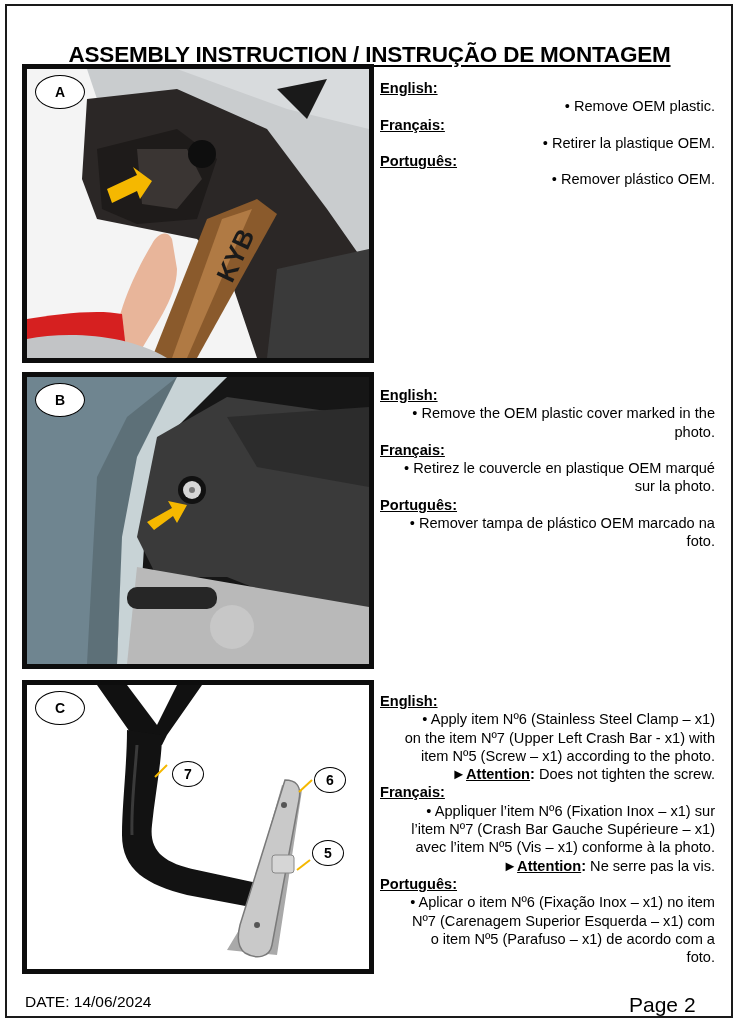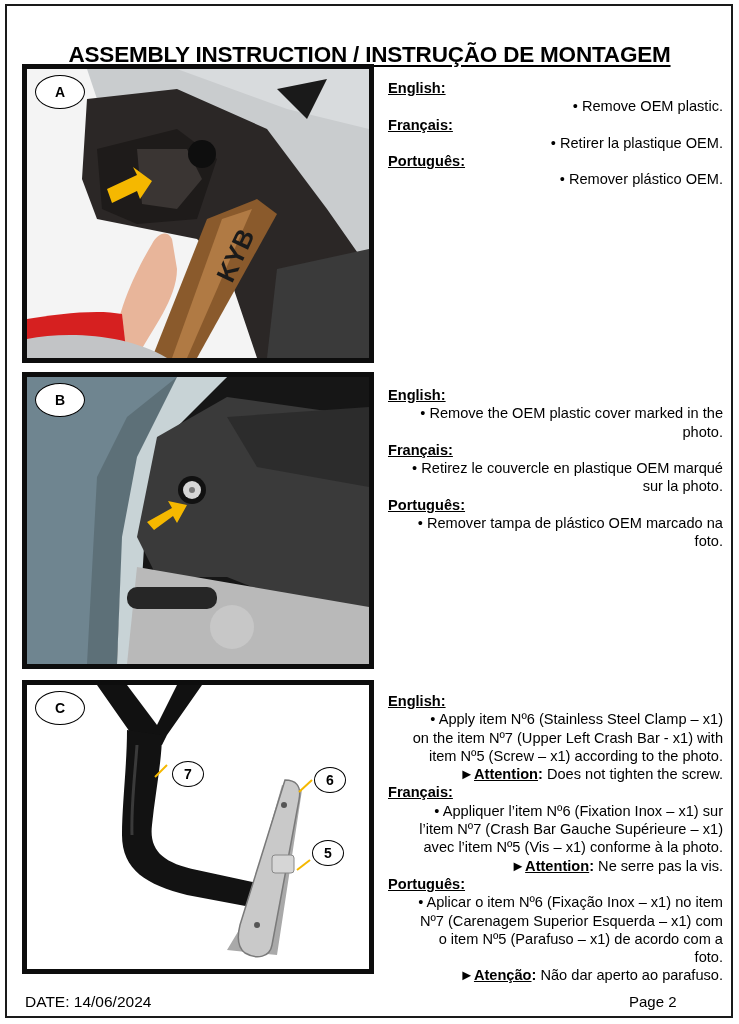--- a/index.html
+++ b/index.html
@@ -3,27 +3,27 @@
 <meta charset="utf-8">
 <style>
   * { box-sizing: border-box; margin: 0; padding: 0; }
   html, body { width: 739px; height: 1024px; background: #ffffff; overflow: hidden; }
   body { font-family: "Liberation Sans", sans-serif; color: #000; position: relative; }
   .page-border { position: absolute; left: 5px; top: 4px; width: 728px; height: 1014px; border: 2px solid #1a1a1a; }
   .title { position: absolute; left: 0; top: 22px; width: 739px; text-align: center; font-size: 22.5px; font-weight: bold; text-decoration: underline; text-underline-offset: 3px; letter-spacing: -0.2px; margin-top: 20px; }
   .photo { position: absolute; left: 22px; width: 352px; border: 5px solid #0d0d0d; overflow: hidden; }
   .photo svg { display: block; width: 100%; height: 100%; }
   .label-oval { position: absolute; left: 8px; top: 6px; width: 50px; height: 34px; border: 1.5px solid #000; border-radius: 50%; background: #fff; font-weight: bold; font-size: 14px; display: flex; align-items: center; justify-content: center; }
-  .text-block { position: absolute; left: 388px; width: 335px; font-size: 14.6px; line-height: 18.3px; }
+  .text-block { position: absolute; left: 380px; width: 335px; font-size: 14.6px; line-height: 18.3px; }
   .lang { font-weight: bold; text-decoration: underline; display: block; }
   .line { display: block; text-align: right; }
   .attn-label { font-weight: bold; text-decoration: underline; }
   .attn-colon { font-weight: bold; }
   .footer-date { position: absolute; left: 25px; top: 993px; font-size: 15.5px; }
-  .footer-page { position: absolute; left: 629px; top: 993px; font-size: 15px; }
+  .footer-page { position: absolute; left: 629px; top: 993px; font-size: 21px; }
   .callout { position: absolute; width: 32px; height: 26px; border: 1.2px solid #000; border-radius: 50%; background: #fff; font-weight: bold; font-size: 14px; display: flex; align-items: center; justify-content: center; }
 </style>
 </head>
 <body>
 
 <div class="page-border"></div>
 
 <h1 class="title">ASSEMBLY INSTRUCTION / INSTRUÇÃO DE MONTAGEM</h1>
 
 <div class="photo" style="top:64px;height:299px;">
@@ -118,17 +118,16 @@
   <span class="lang">Français:</span>
   <span class="line">• Appliquer l’item Nº6 (Fixation Inox – x1) sur</span>
   <span class="line">l’item Nº7 (Crash Bar  Gauche Supérieure – x1)</span>
   <span class="line">avec l’item Nº5 (Vis – x1) conforme à la photo.</span>
   <span class="line"><span>►</span><span class="attn-label">Attention</span><span class="attn-colon">:</span><span> Ne serre pas la vis.</span></span>
   <span class="lang">Português:</span>
   <span class="line">• Aplicar o item Nº6 (Fixação Inox – x1) no item</span>
   <span class="line">Nº7 (Carenagem Superior Esquerda – x1) com</span>
   <span class="line">o item Nº5 (Parafuso – x1) de acordo com a</span>
   <span class="line">foto.</span>
-  <span class="line"><span>►</span><span class="attn-label">Atenção</span><span class="attn-colon">:</span><span> Não dar aperto ao parafuso.</span></span>
 </div>
 
 <div class="footer-date">DATE: 14/06/2024</div>
 <div class="footer-page">Page 2</div>
 
 </body></html>

